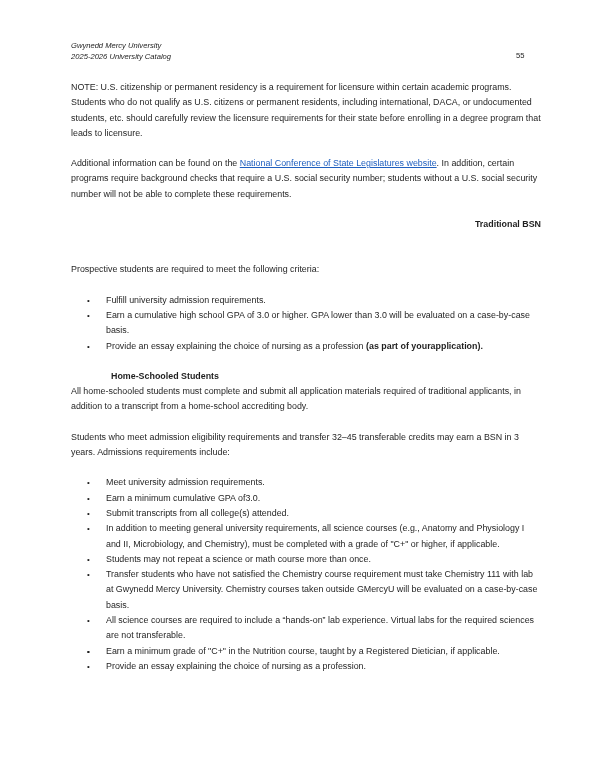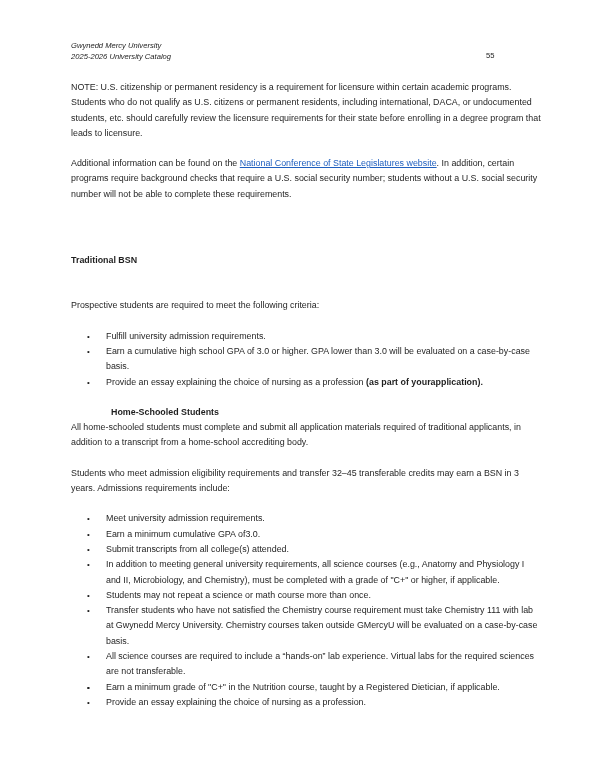--- a/index.html
+++ b/index.html
@@ -1,25 +1,25 @@
 <!DOCTYPE html>
 <html><head>
   <meta charset="utf-8">
   <style>
     html, body { margin: 0; padding: 0; background: #ffffff; }
     body { width: 600px; height: 776px; position: relative; overflow: hidden;
       font-family: "Liberation Sans", sans-serif; color: #1a1a1a; }
     .page { position: absolute; left: 0; top: 0; width: 592px; height: 776px; }
     .hdr { position: absolute; left: 71px; top: 40px; font-size: 7.6px; font-style: italic; line-height: 11px; color: #222; }
-    .pnum { position: absolute; left: 486px; top: 51px; font-size: 7.6px; color: #222; }
+    .pnum { position: absolute; left: 516px; top: 51px; font-size: 7.6px; color: #222; }
     .body { position: absolute; left: 71px; top: 80px; width: 470px; font-size: 8.9px; line-height: 15.3px; color: #1f1f1f; }
     p { margin: 0; }
     .gap { height: 15px; }
     a.link { color: #1f5fbf; text-decoration: underline; text-align: center; }
-    .center-h { text-align: left; font-weight: bold; margin-top: 36px; }
+    .center-h { text-align: right; font-weight: bold; }
     .sub-h { font-weight: bold; margin-left: 40px; }
     ul { list-style: none; margin: 0; padding: 0; }
     li { position: relative; padding-left: 35px; }
     li .bullet { position: absolute; left: 16px; top: 0; font-size: 8px; }
     .bold { font-weight: bold; }
   </style>
 </head>
 <body>
 
 <div class="page">

